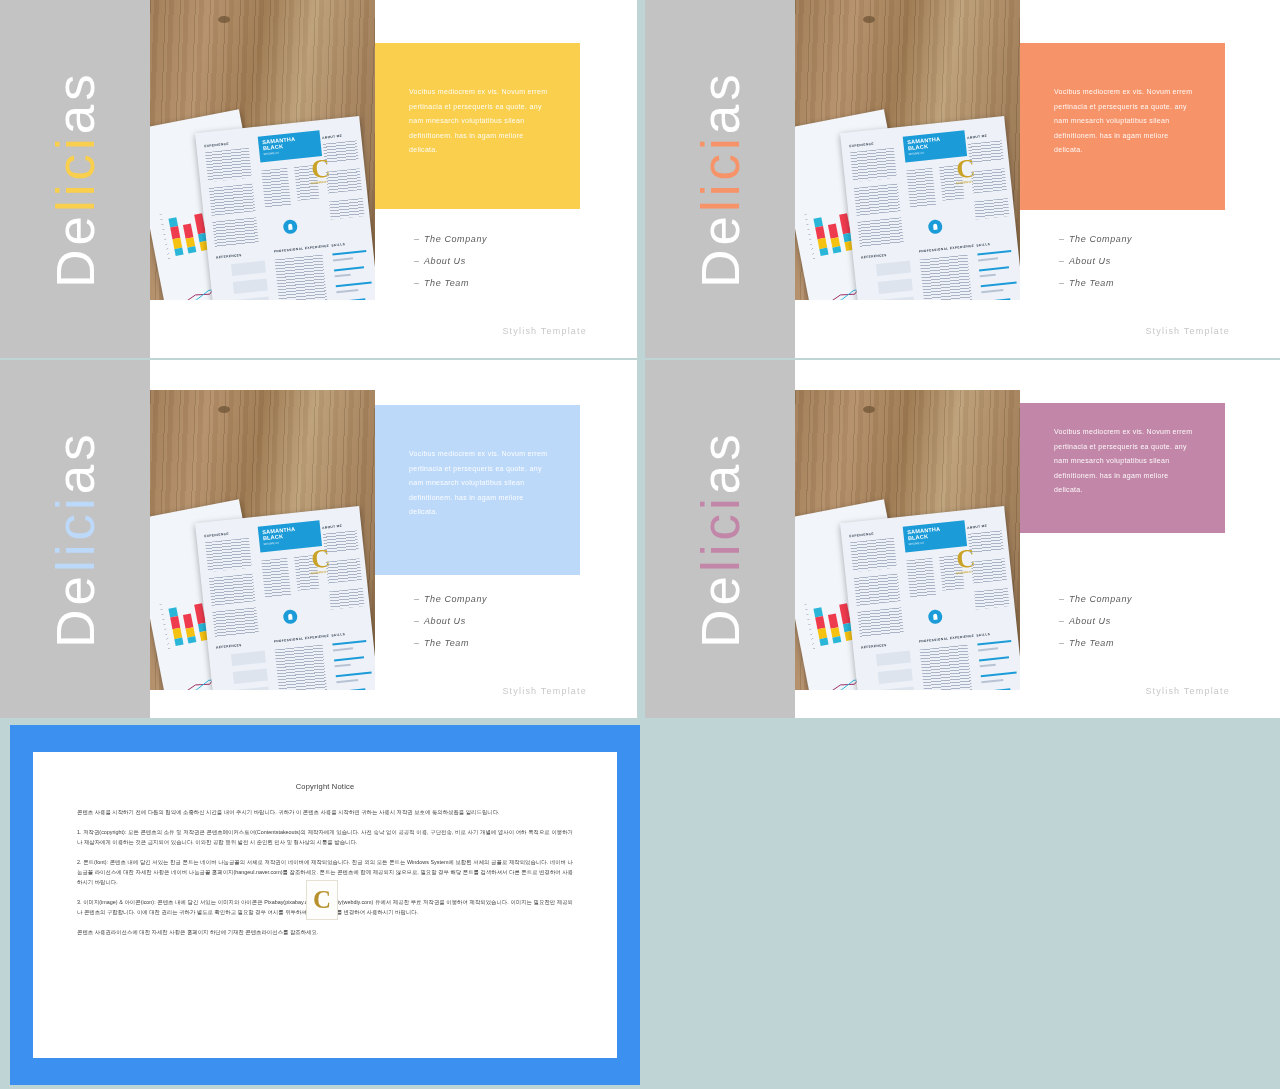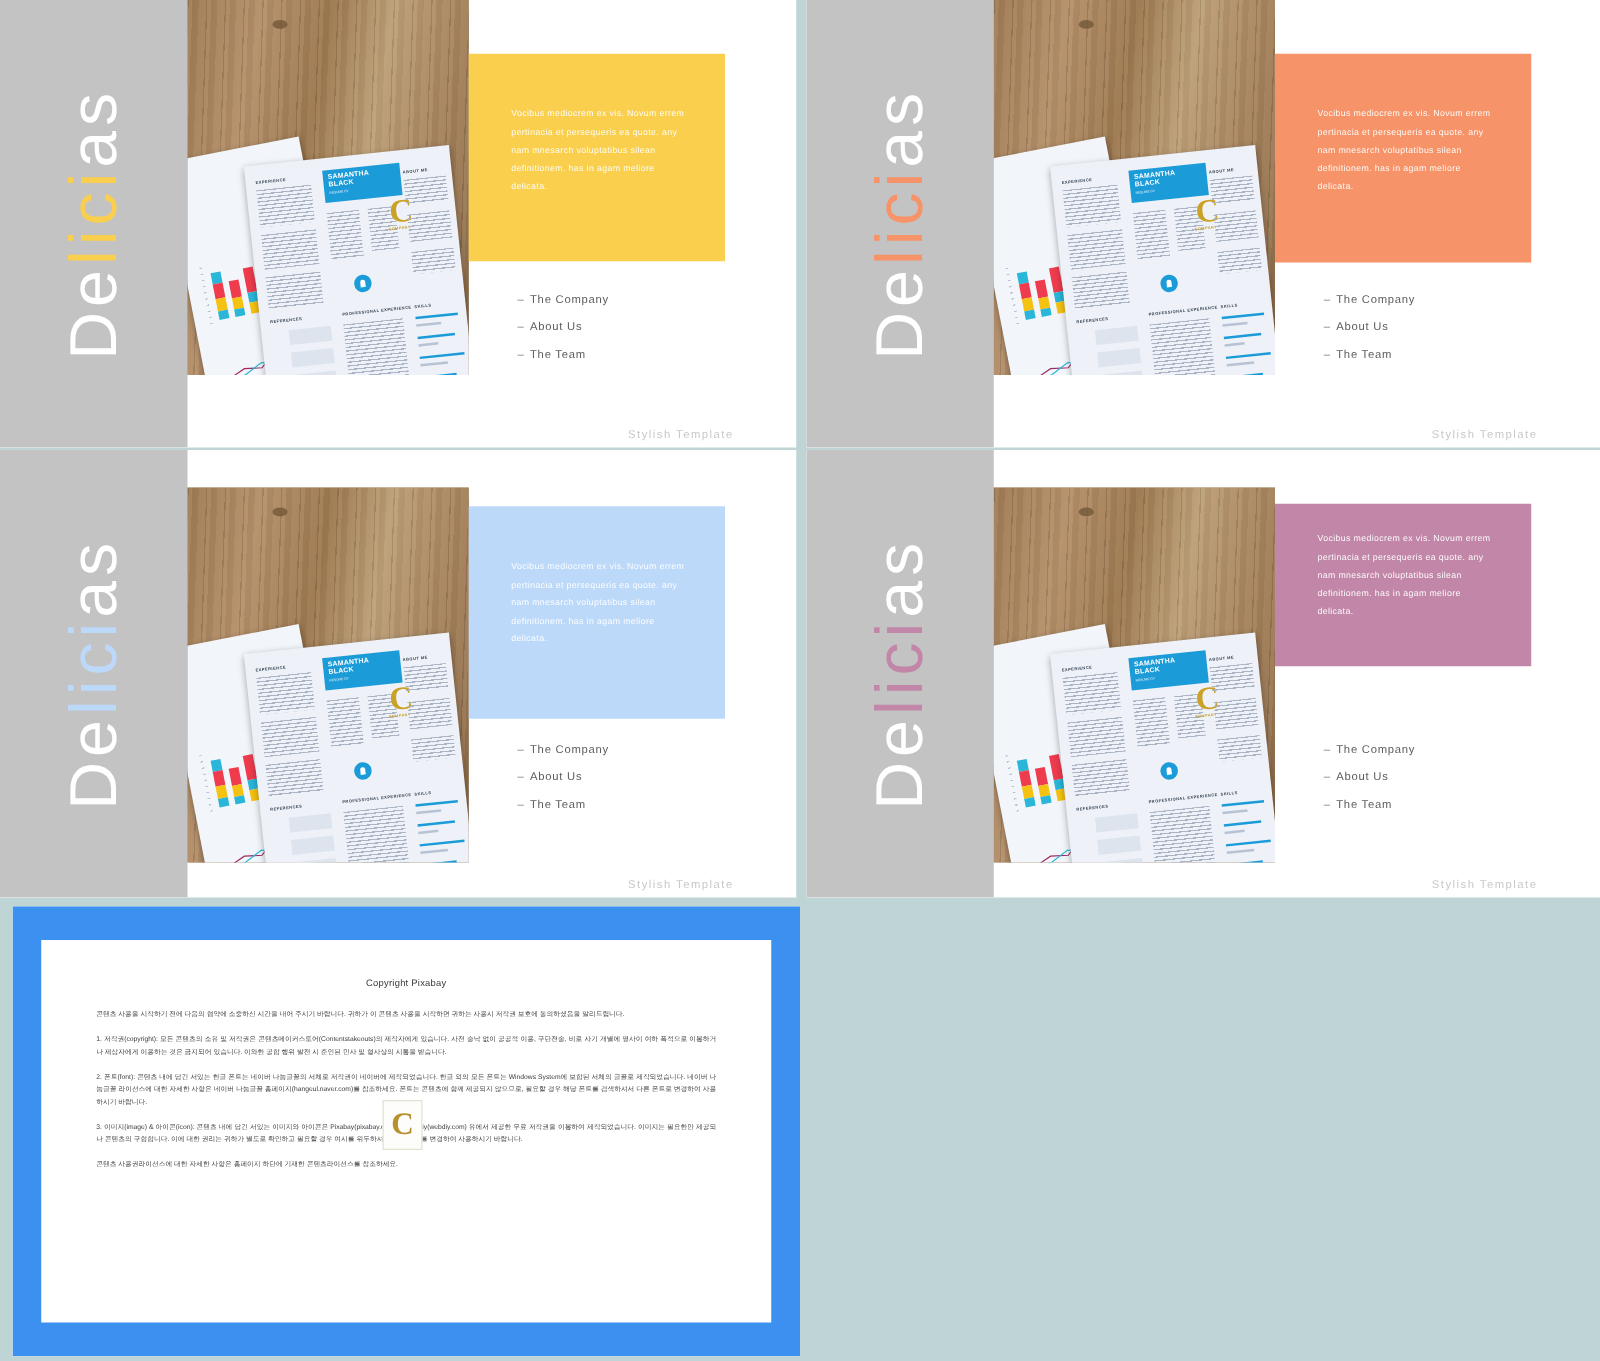--- a/index.html
+++ b/index.html
@@ -213,28 +213,29 @@
     left: 414px;
     top: 234px;
   }
   .bullets li {
     list-style: none;
     font-size: 9px;
     color: #5c5c5c;
     letter-spacing: .6px;
     margin-bottom: 12px;
     white-space: nowrap;
+    font-style: italic;
   }
   .bullets ul { margin: 0; padding: 0; }
   .dash { display: inline-block; width: 10px; color: #7a7a7a; }
 
   .footer-note {
     position: absolute;
     right: 50px;
-    bottom: 6px;
+    bottom: 22px;
     font-size: 9px;
     color: #c8c8c8;
     letter-spacing: 1.2px;
   }
 
   
   .cr-frame {
     position: absolute;
     inset: 0;
     background: #3c90ef;
@@ -638,21 +639,21 @@
         <li><span class="dash">–</span><span>The Team</span></li>
       </ul>
     </div>
 
     <div class="footer-note">Stylish  Template</div>
   </div>
 
   <div class="slide slide-4">
     <div class="cr-frame"></div>
     <div class="cr-page">
-      <div class="cr-sub">Copyright Pixabay</div>
+      <div class="cr-sub">Copyright Notice</div>
       <div class="cr-body">
         <p>콘텐츠 사용을 시작하기 전에 다음의 협약에 소중하신 시간을 내어 주시기 바랍니다. 귀하가 이 콘텐츠 사용을 시작하면 귀하는 사용시 저작권 보호에 동의하셨음을 알리드립니다.</p>
         <p>1. 저작권(copyright): 모든 콘텐츠의 소유 및 저작권은 콘텐츠메이커스토어(Contentstakeouts)의 제작자에게 있습니다. 사전 승낙 없이 공공적 이용, 구단전송, 비로 사기 개별에 옆사이 여하 폭적으로 이봉하거나 제삼자에게 이용하는 것은 금지되어 있습니다. 이와한 공합 행위 발전 시 준인된 민사 및 형사상의 시통을 받습니다.</p>
         <p>2. 폰트(font): 콘텐츠 내에 담긴 서있는 한글 폰트는 네이버 나눔글꼴의 서체로 저작권이 네이버에 제작되었습니다. 한글 외의 모든 폰트는 Windows System에 보합된 서체의 글꼴로 제작되었습니다. 네이버 나눔글꼴 라이선스에 대한 자세한 사항은 네이버 나눔글꼴 홈페이지(hangeul.naver.com)를 참조하세요. 폰트는 콘텐츠에 함께 제공되지 않으므로, 필요할 경우 해당 폰트를 검색하셔서 다른 폰트로 변경하여 사용하시기 바랍니다.</p>
         <p>3. 이미지(image) &amp; 아이콘(icon): 콘텐츠 내에 담긴 서있는 이미지와 아이콘은 Pixabay(pixabay.com)와 Webdiy(webdiy.com) 유에서 제공한 무료 저작권을 이봉하여 제작되었습니다. 이미지는 필요한만 제공되나 콘텐츠의 구합합니다. 이에 대한 권리는 귀하가 별도로 확인하고 필요할 경우 여시를 위두하셔서 다 이미지를 변경하여 사용하시기 바랍니다.</p>
         <p>콘텐츠 사용권라이선스에 대한 자세한 사항은 홈페이지 하단에 기재한 콘텐츠라이선스를 참조하세요.</p>
       </div>
     </div>
     <div class="cr-watermark">C</div>
   </div>

